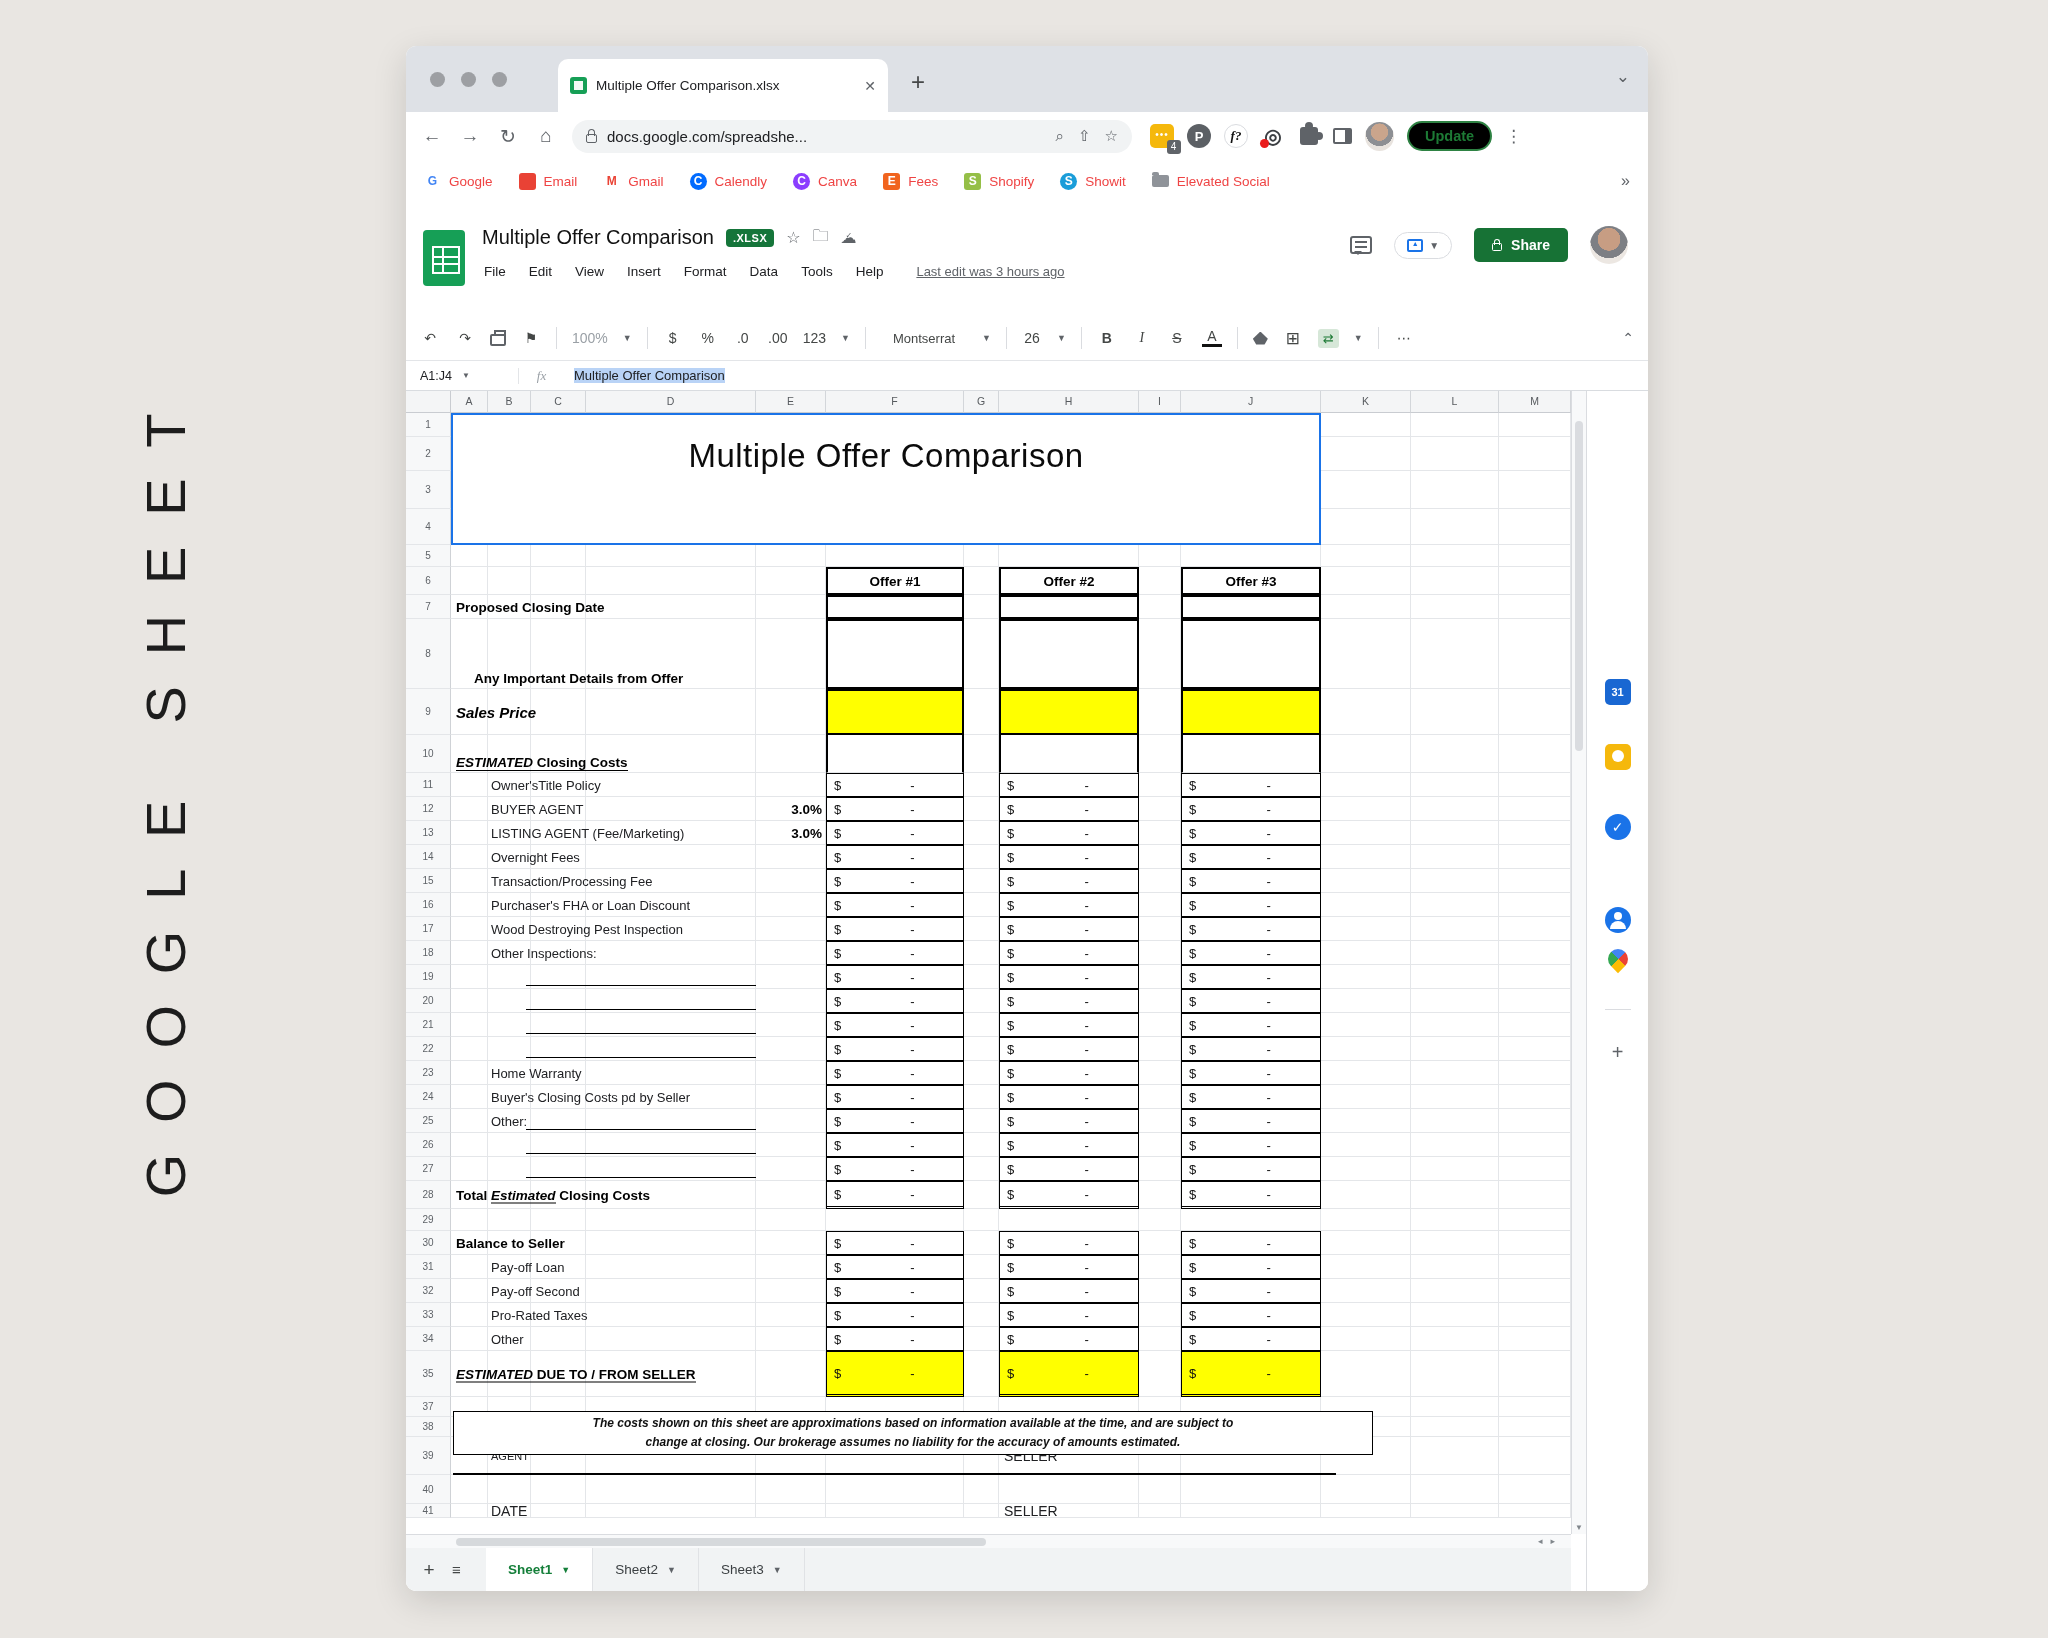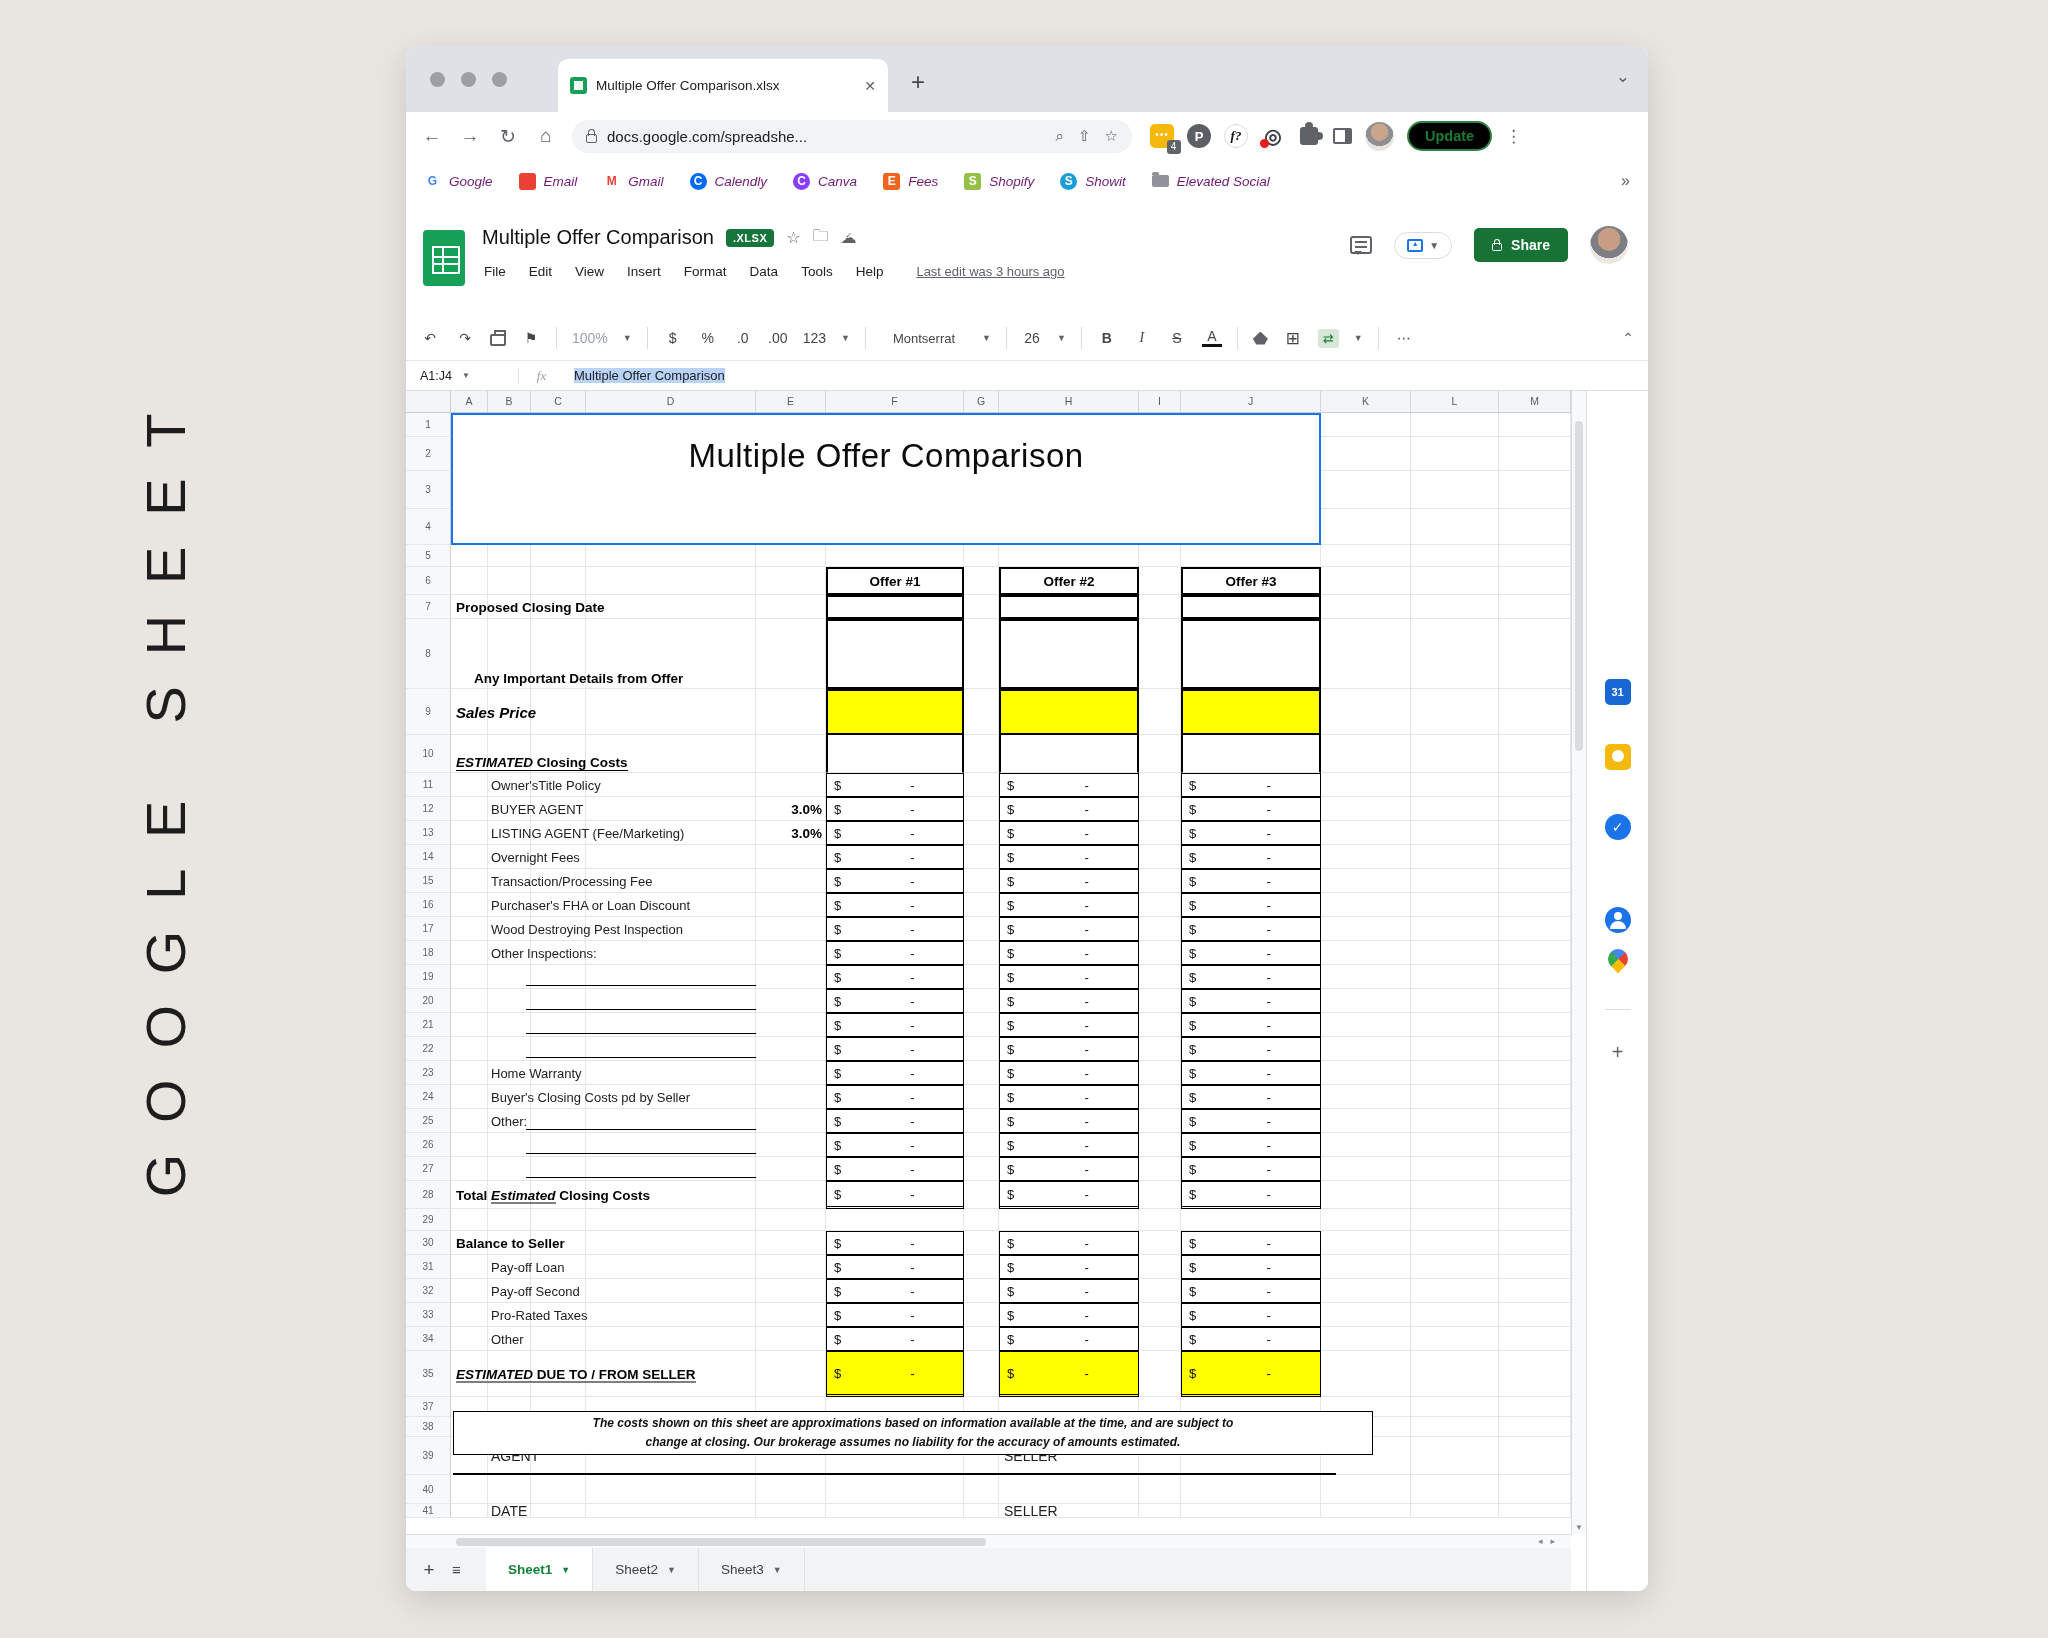--- a/index.html
+++ b/index.html
@@ -55,21 +55,21 @@
   .ext-puzzle::after { content:""; position:absolute; right:-5px; top:5px; width:8px; height:8px; background:#5f6368; border-radius:50%; }
   .ext-sidebar { width:19px; height:16px; border:2.5px solid #5f6368; border-radius:2px; position:relative; }
   .ext-sidebar::after { content:""; position:absolute; right:0; top:0; bottom:0; width:5px; background:#5f6368; }
   .addr-avatar { width:29px; height:29px; border-radius:50%; background:radial-gradient(circle at 50% 35%, #caa58c 0 36%, #8d8f93 37% 58%, #e8e3de 59%); }
   .update-btn { border:2px solid #2e8243; color:#1d7a35; border-radius:17px; padding:5px 16px; font-size:14.5px; font-weight:600; background:#000000; }
   .kebab { color:#5f6368; font-size:17px; }
 
   
   .bmbar { height:42px; background:#fff; display:flex; align-items:center; gap:26px; padding:0 18px; flex:none; }
   .bm-item { display:flex; align-items:center; gap:8px; }
-  .bm-label { font-size:13.5px; color:#701a75;font-style:italic; }
+  .bm-label { font-size:13.5px; color:#ef4444; }
   .bm-ico { width:17px; height:17px; display:flex; align-items:center; justify-content:center;
     font-size:12px; font-weight:bold; border-radius:3px; flex:none; }
   .bm-ico.circle { border-radius:50%; }
   .bm-folder { width:17px; height:12px; background:#8f9399; border-radius:2px; position:relative; }
   .bm-folder::before { content:""; position:absolute; top:-3px; left:0; width:7px; height:3px; background:#8f9399; border-radius:2px 2px 0 0; }
   .bm-more { margin-left:auto; color:#5f6368; font-size:16px; }
 
   
   .sheader { height:114px; background:#fff; position:relative; flex:none; }
   .sh-icon { position:absolute; left:17px; top:28px; width:42px; height:56px; background:#169f56; border-radius:4px; }
@@ -1233,21 +1233,21 @@
             <div class="g-cell" style="width: 170px;"></div>
             <div class="g-cell" style="width: 70px;"></div>
             <div class="g-cell" style="width: 138px;"></div>
             <div class="g-cell" style="width: 35px;"></div>
             <div class="g-cell" style="width: 140px;"></div>
             <div class="g-cell" style="width: 42px;"></div>
             <div class="g-cell" style="width: 140px;"></div>
             <div class="g-cell" style="width: 90px;"></div>
             <div class="g-cell" style="width: 88px;"></div>
             <div class="g-cell" style="width: 72px;"></div>
-            <div class="row-label" style="left: 85px; font-size: 14px; font-weight: 400;">AGENT</div>
+            <div class="row-label" style="left: 85px; font-size: 11px; font-weight: 400;">AGENT</div>
             <div class="sign-l2">SELLER</div>
             <div class="sign-line"></div>
           </div>
           <div class="g-row" style="height: 29px;">
             <div class="g-num">40</div>
             <div class="g-cell" style="width: 37px;"></div>
             <div class="g-cell" style="width: 43px;"></div>
             <div class="g-cell" style="width: 55px;"></div>
             <div class="g-cell" style="width: 170px;"></div>
             <div class="g-cell" style="width: 70px;"></div>

